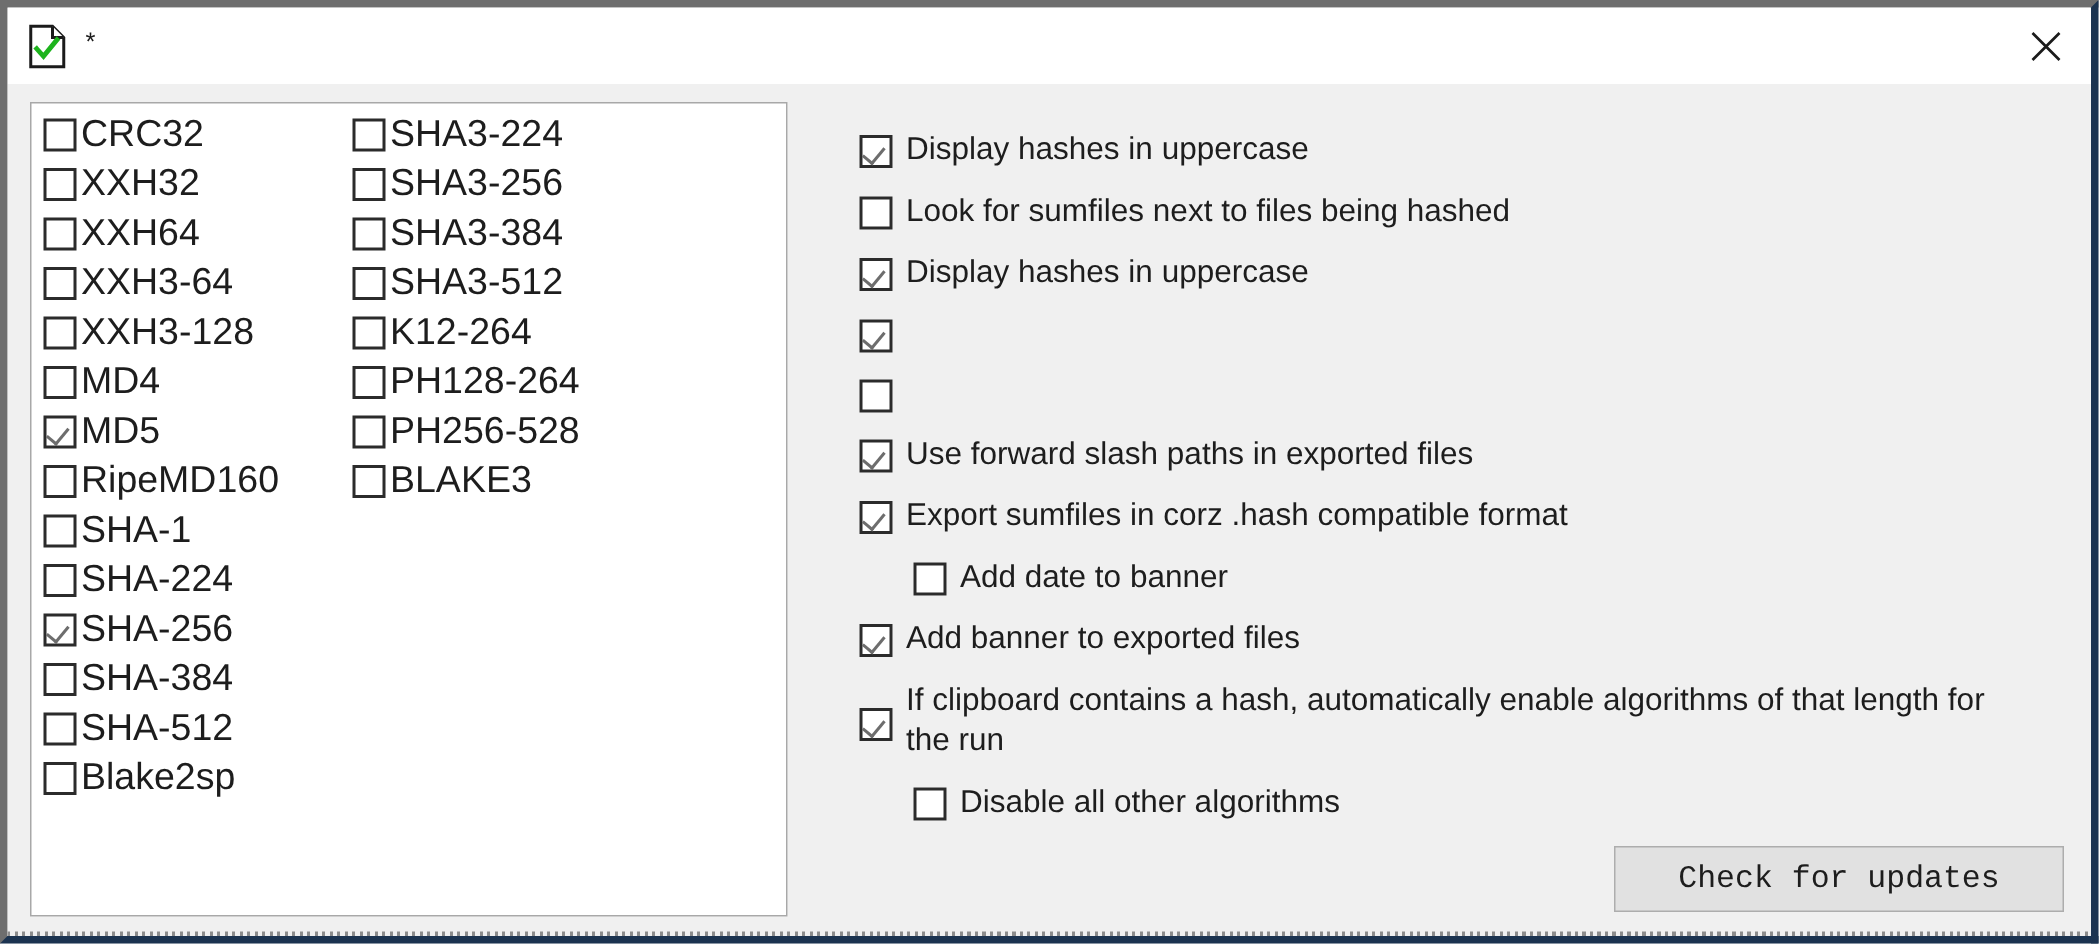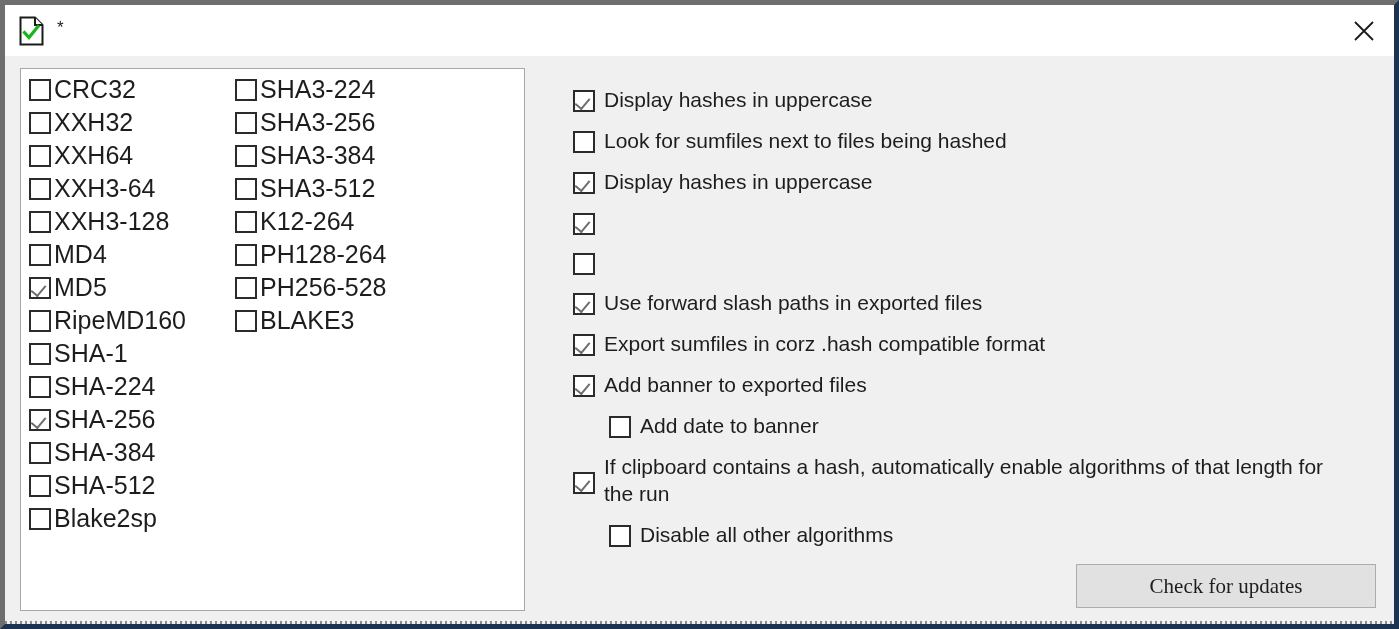--- a/index.html
+++ b/index.html
@@ -163,21 +163,21 @@
     position: absolute;
     left: 1071px;
     top: 508px;
     width: 300px;
     height: 44px;
     background: #e1e1e1;
     border: 1px solid #adadad;
     box-sizing: border-box;
     font-size: 21px;
     color: #1d1d1d;
-    font-family: Liberation Serif, serif;
+    font-family: Liberation Mono, monospace;
     display: flex;
     align-items: center;
     justify-content: center;
     cursor: default;
   }
 
   
   .bottom-strip {
     position: absolute;
     left: 0;
@@ -328,28 +328,28 @@
           <div class="cbox"></div>
         </div>
         <div class="opt-row">
           <div class="cbox checked"></div>
           <span class="opt-label">Use forward slash paths in exported files</span>
         </div>
         <div class="opt-row">
           <div class="cbox checked"></div>
           <span class="opt-label">Export sumfiles in corz .hash compatible format</span>
         </div>
-        <div class="opt-row">
-          <div class="cbox checked"></div>
-          <span class="opt-label">Add banner to exported files</span>
-        </div>
         <div class="opt-row indent">
           <div class="cbox"></div>
           <span class="opt-label">Add date to banner</span>
         </div>
+        <div class="opt-row">
+          <div class="cbox checked"></div>
+          <span class="opt-label">Add banner to exported files</span>
+        </div>
         <div class="opt-row wrap two-line">
           <div class="cbox checked"></div>
           <span class="opt-label">If clipboard contains a hash, automatically enable algorithms of that length for the run</span>
         </div>
         <div class="opt-row indent">
           <div class="cbox"></div>
           <span class="opt-label">Disable all other algorithms</span>
         </div>
       </div>
 

